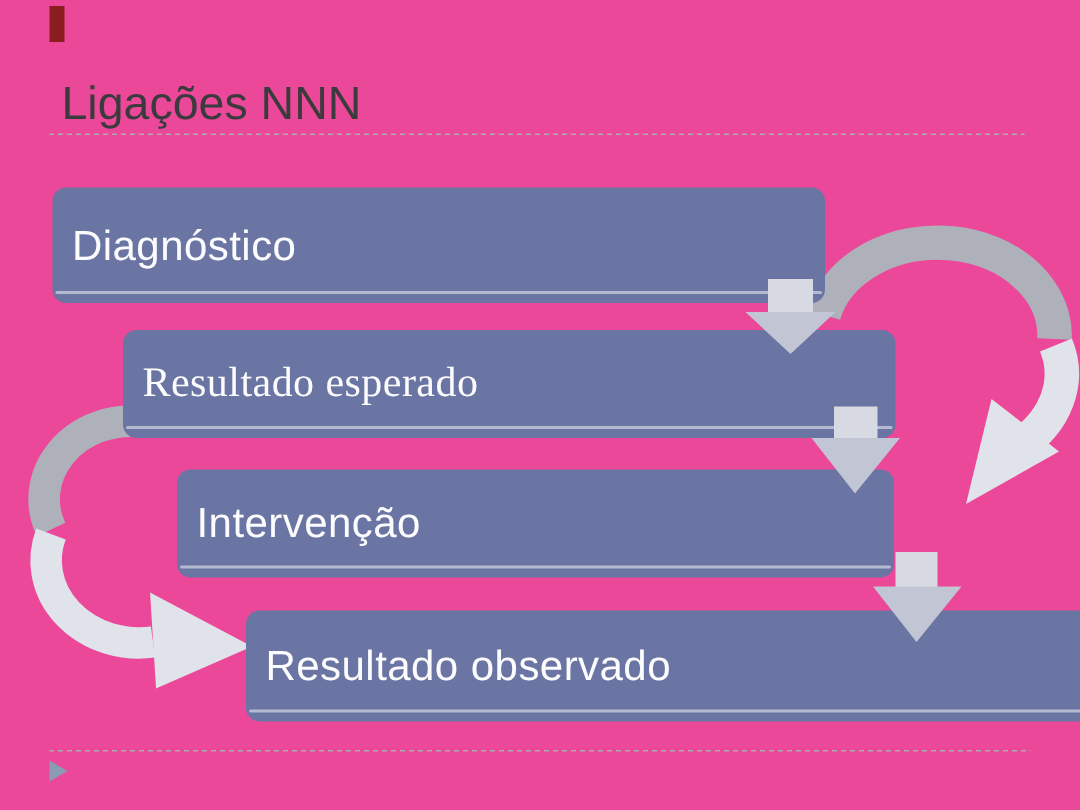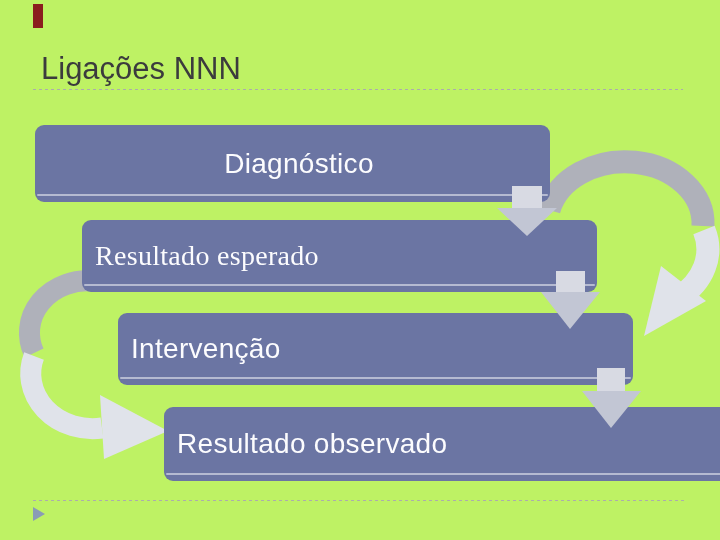--- a/index.html
+++ b/index.html
@@ -1,17 +1,17 @@
 <!DOCTYPE html>
 <html><head>
 <meta charset="utf-8">
 <style>
   html,body{margin:0;padding:0;background:#e8e8e8;}
   .slide{
-    position:relative;width:720px;height:540px;background:#bef264;
+    position:relative;width:720px;height:540px;background:#ec4899;
     overflow:hidden;font-family:"Liberation Sans", sans-serif;
   }
   .accent-bar{
     position:absolute;left:33px;top:4px;width:10px;height:24px;
     background:#8a1e1e;
   }
   .slide-title{
     position:absolute;left:41px;top:52px;
     font-size:31px;line-height:1.1;color:#3b3b3d;letter-spacing:0px;
     white-space:nowrap;
@@ -26,23 +26,23 @@
   .step-box{
     position:absolute;border-radius:9px;background:#6b75a3;
     display:flex;align-items:center;
     padding-left:13px;box-sizing:border-box;
     color:#fcfcfe;font-size:28px;letter-spacing:.3px;
   }
   .step-box::after{
     content:"";position:absolute;left:2px;right:2px;bottom:6px;height:2px;
     background:rgba(255,255,255,.5);border-radius:1px;
   }
-  .box-1{left:35px;top:125px;width:515px;height:77px;justify-content:center;}
+  .box-1{left:35px;top:125px;width:515px;height:77px;}
   .box-2{left:82px;top:220px;width:515px;height:72px;font-family:Liberation Serif, serif;}
-  .box-3{left:118px;top:313px;width:515px;height:72px;}
+  .box-3{left:118px;top:313px;width:478px;height:72px;}
   .box-4{left:164px;top:407px;width:616px;height:74px;}
   .bullet-triangle{
     position:absolute;left:33px;top:507px;width:0;height:0;
     border-top:7px solid transparent;border-bottom:7px solid transparent;
     border-left:12px solid #8a9cb5;
   }
 </style>
 </head>
 <body>
 

